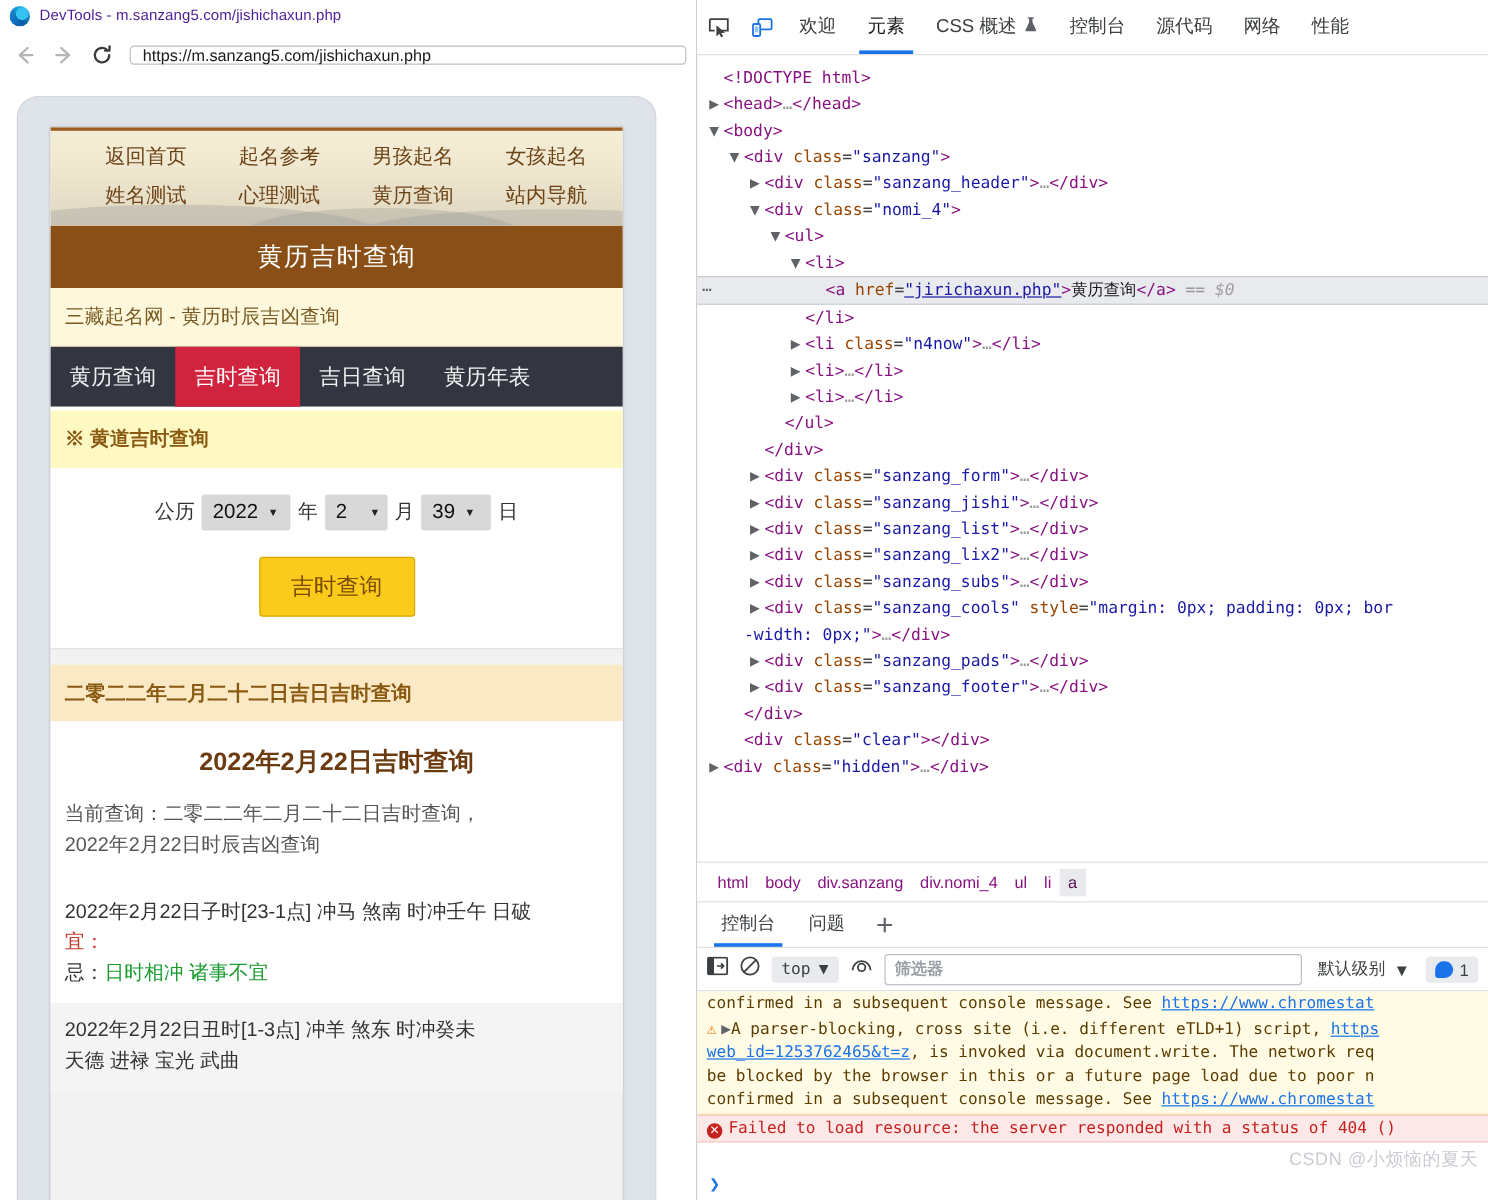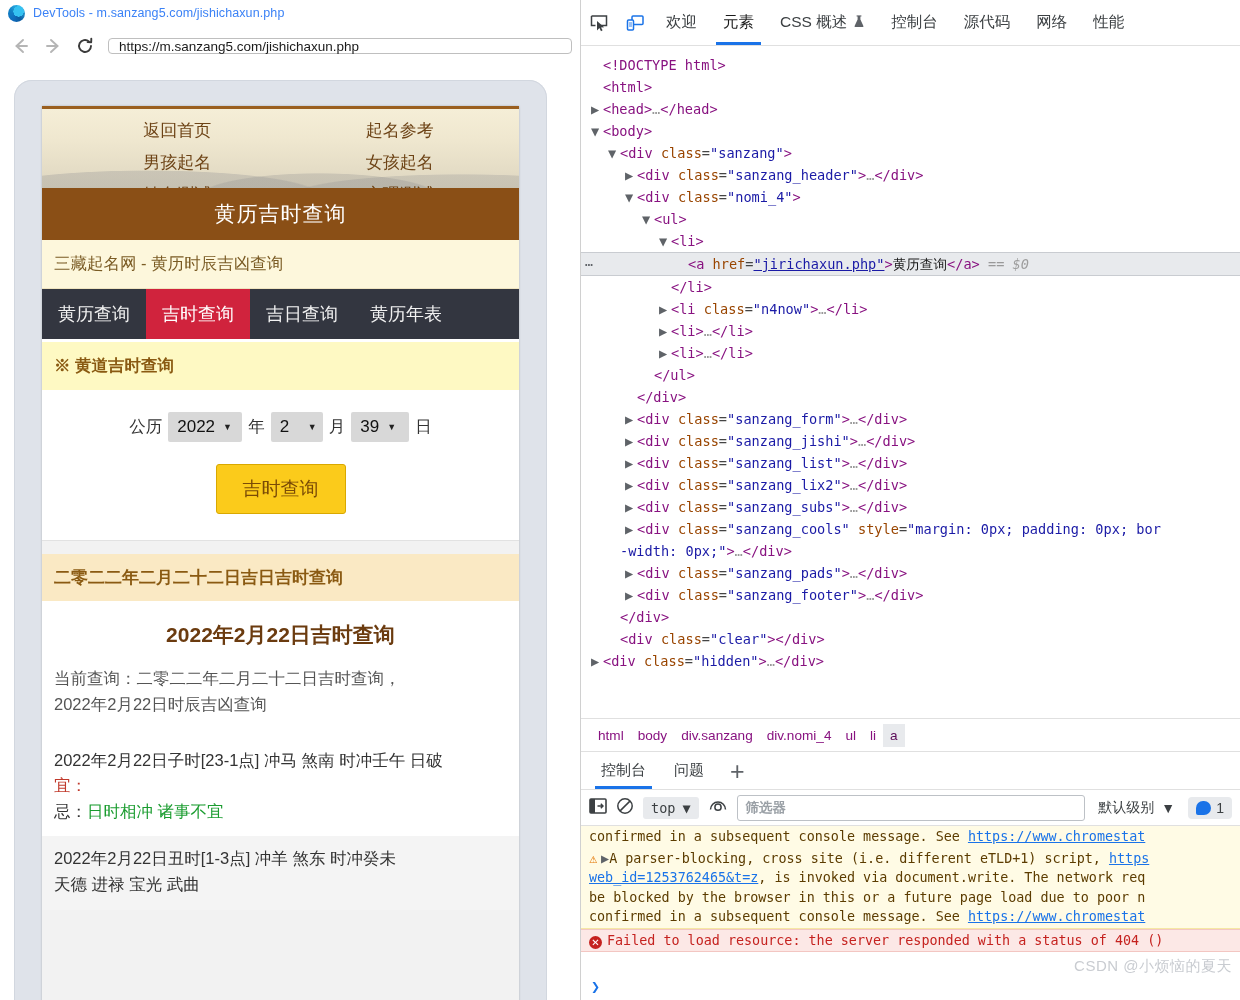--- a/index.html
+++ b/index.html
@@ -13,21 +13,21 @@
 
   
   .browser { width: 580px; height: 1000px; position: relative; background: #ffffff; }
 
   .titlebar { height: 26px; display: flex; align-items: center; padding: 0 8px; gap: 8px; background:#fff; }
   .edge-logo { width: 17px; height: 17px; border-radius: 50%;
     background:
       radial-gradient(circle at 62% 38%, #35c1f1 0%, #35c1f1 34%, transparent 35%),
       conic-gradient(from 210deg, #0f6cbd 0deg, #1282c5 90deg, #35c1f1 180deg, #0b5ba1 300deg, #0f6cbd 360deg);
     flex: 0 0 auto; }
-  .title-text { font-size: 12.5px; color: #3b82f6; white-space: nowrap; letter-spacing:.1px;}
+  .title-text { font-size: 12.5px; color: #4c1d95; white-space: nowrap; letter-spacing:.1px;}
 
   .navbar { height: 40px; display: flex; align-items: center; gap: 2px; padding: 0 8px 0 6px; background:#fff;}
   .navbtn { width: 30px; height: 30px; display:flex; align-items:center; justify-content:center; border-radius:4px; }
   .navbtn svg { display:block; }
   .urlbar { flex:1; height: 16px; border: 1px solid #bfbfbf; border-radius: 4px; background:#fff;
             display:flex; align-items:center; padding: 0 10px; margin-left:6px;}
   .urltext { font-size: 13.5px; color: #1a1a1a; white-space: nowrap; }
 
   
   .viewport-wrap { position:absolute; left:0; top:66px; width:580px; height:934px; background:#ffffff; overflow:hidden;}
@@ -38,21 +38,21 @@
 
   
   .page { width: 477px; background:#f2f2f2; }
   .sz-header { height: 82px; background:
         linear-gradient(180deg, #f5eed7 0%, #efe7cf 40%, #ded6c0 100%);
         border-top: 3px solid #9a5f1f; position:relative; overflow:hidden;}
   .sz-header::after{content:"";position:absolute;left:0;right:0;bottom:0;height:46px;
         background: radial-gradient(ellipse at 22% 115%, rgba(150,150,150,.33) 0 32%, transparent 33%),
                     radial-gradient(ellipse at 58% 120%, rgba(140,140,140,.28) 0 30%, transparent 31%),
                     radial-gradient(ellipse at 88% 118%, rgba(150,150,150,.30) 0 28%, transparent 29%);}
-  .navgrid { position:relative; z-index:2; display:grid; grid-template-columns: repeat(2, 1fr);
+  .navgrid { position:relative; z-index:2; display:grid; grid-template-columns: repeat(4, 1fr);
              row-gap: 6px; padding: 9px 8px 0 24px; }
   .navgrid a { font-size: 17px; color:#6d4316; text-decoration:none; text-align:center; line-height:26px;
                font-family:"Liberation Sans", sans-serif; }
 
   .sz-title { height: 52px; background:#8a4f16; display:flex; align-items:center; justify-content:center;
               color:#fff; font-size:21px; letter-spacing:1px; }
   .sz-sub { background:#fdf7dc; padding: 13px 12px; font-size: 16.5px; color:#7a5b24; border-bottom:1px solid #efe4c0;}
 
   .tabs { display:flex; background:#333640; }
   .tabs .tab { flex: 0 0 auto; padding: 13px 16px; color:#f2f2f2; font-size:18px; text-align:center; }
@@ -310,21 +310,20 @@
       <div class="dt-tab">
           <span>网络</span>
         </div>
       <div class="dt-tab">
           <span>性能</span>
         </div>
     </div>
 
     <div class="dt-dom" id="dom-tree">
         <div class="dl" style="padding-left: 10px;"><span class="tw"></span><span class="tg">&lt;!DOCTYPE html&gt;</span></div>
-        <div class="dl" style="padding-left: 10px;"><span class="tw"></span><span class="tg">&lt;html&gt;</span></div>
         <div class="dl" style="padding-left: 10px;"><span class="tw">▶</span><span class="tg">&lt;head&gt;</span><span class="pn">…</span><span class="tg">&lt;/head&gt;</span></div>
         <div class="dl" style="padding-left: 10px;"><span class="tw">▼</span><span class="tg">&lt;body&gt;</span></div>
         <div class="dl" style="padding-left: 27px;"><span class="tw">▼</span><span class="tg">&lt;div</span> <span class="at">class</span>=<span class="av">"sanzang"</span><span class="tg">&gt;</span></div>
         <div class="dl" style="padding-left: 44px;"><span class="tw">▶</span><span class="tg">&lt;div</span> <span class="at">class</span>=<span class="av">"sanzang_header"</span><span class="tg">&gt;</span><span class="pn">…</span><span class="tg">&lt;/div&gt;</span></div>
         <div class="dl" style="padding-left: 44px;"><span class="tw">▼</span><span class="tg">&lt;div</span> <span class="at">class</span>=<span class="av">"nomi_4"</span><span class="tg">&gt;</span></div>
         <div class="dl" style="padding-left: 61px;"><span class="tw">▼</span><span class="tg">&lt;ul&gt;</span></div>
         <div class="dl" style="padding-left: 78px;"><span class="tw">▼</span><span class="tg">&lt;li&gt;</span></div>
         <div class="dl sel-row" style="padding-left: 95px;"><span class="dots">⋯</span><span class="tw"></span><span class="tg">&lt;a</span> <span class="at">href</span>=<span class="av ul">"jirichaxun.php"</span><span class="tg">&gt;</span><span class="txt">黄历查询</span><span class="tg">&lt;/a&gt;</span> <span class="eq">==</span> <span class="dollar">$0</span></div>
         <div class="dl" style="padding-left: 78px;"><span class="tw"></span><span class="tg">&lt;/li&gt;</span></div>
         <div class="dl" style="padding-left: 78px;"><span class="tw">▶</span><span class="tg">&lt;li</span> <span class="at">class</span>=<span class="av">"n4now"</span><span class="tg">&gt;</span><span class="pn">…</span><span class="tg">&lt;/li&gt;</span></div>

